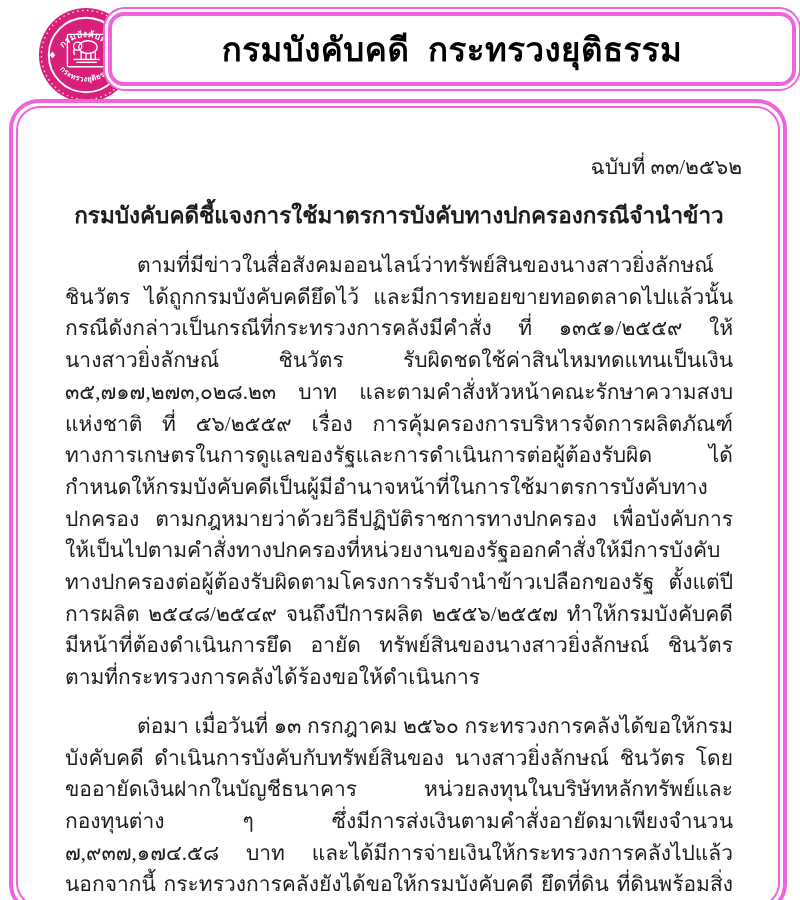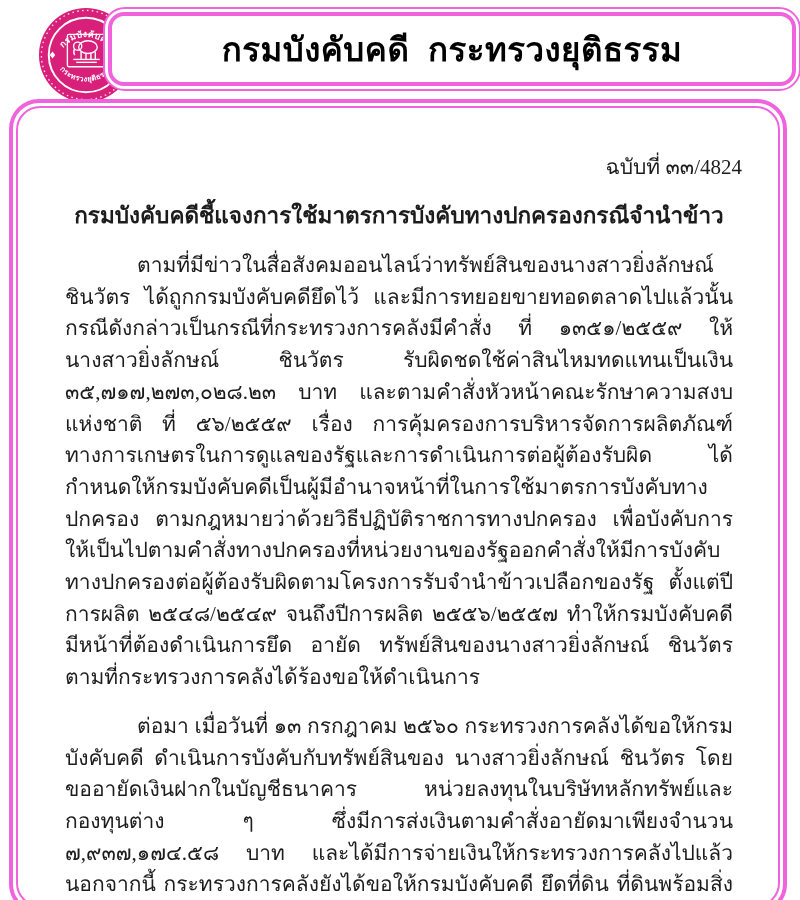--- a/index.html
+++ b/index.html
@@ -145,21 +145,21 @@
   <div class="title-box-outer">
     <div class="title-box-inner">
       <div class="title-text">กรมบังคับคดี กระทรวงยุติธรรม</div>
     </div>
   </div>
 </div>
 
 <div class="doc-box-outer">
   <div class="doc-box-inner">
 
-    <p class="issue-no">ฉบับที่ ๓๓/4824</p>
+    <p class="issue-no">ฉบับที่ ๓๓/๒๕๖๒</p>
 
     <p class="headline">กรมบังคับคดีชี้แจงการใช้มาตรการบังคับทางปกครองกรณีจำนำข้าว</p>
 
     <div class="body-text">
       <p>ตามที่มีข่าวในสื่อสังคมออนไลน์ว่าทรัพย์สินของนางสาวยิ่งลักษณ์ ชินวัตร ได้ถูกกรมบังคับคดียึดไว้ และมีการทยอยขายทอดตลาดไปแล้วนั้น กรณีดังกล่าวเป็นกรณีที่กระทรวงการคลังมีคำสั่ง ที่ ๑๓๕๑/๒๕๕๙ ให้นางสาวยิ่งลักษณ์ ชินวัตร รับผิดชดใช้ค่าสินไหมทดแทนเป็นเงิน ๓๕,๗๑๗,๒๗๓,๐๒๘.๒๓ บาท และตามคำสั่งหัวหน้าคณะรักษาความสงบแห่งชาติ ที่ ๕๖/๒๕๕๙ เรื่อง การคุ้มครองการบริหารจัดการผลิตภัณฑ์ทางการเกษตรในการดูแลของรัฐและการดำเนินการต่อผู้ต้องรับผิด ได้กำหนดให้กรมบังคับคดีเป็นผู้มีอำนาจหน้าที่ในการใช้มาตรการบังคับทางปกครอง ตามกฎหมายว่าด้วยวิธีปฏิบัติราชการทางปกครอง เพื่อบังคับการให้เป็นไปตามคำสั่งทางปกครองที่หน่วยงานของรัฐออกคำสั่งให้มีการบังคับทางปกครองต่อผู้ต้องรับผิดตามโครงการรับจำนำข้าวเปลือกของรัฐ ตั้งแต่ปีการผลิต ๒๕๔๘/๒๕๔๙ จนถึงปีการผลิต ๒๕๕๖/๒๕๕๗ ทำให้กรมบังคับคดีมีหน้าที่ต้องดำเนินการยึด อายัด ทรัพย์สินของนางสาวยิ่งลักษณ์ ชินวัตร ตามที่กระทรวงการคลังได้ร้องขอให้ดำเนินการ</p>
       <p>ต่อมา เมื่อวันที่ ๑๓ กรกฎาคม ๒๕๖๐ กระทรวงการคลังได้ขอให้กรมบังคับคดี ดำเนินการบังคับกับทรัพย์สินของ นางสาวยิ่งลักษณ์ ชินวัตร โดยขออายัดเงินฝากในบัญชีธนาคาร หน่วยลงทุนในบริษัทหลักทรัพย์และกองทุนต่าง ๆ ซึ่งมีการส่งเงินตามคำสั่งอายัดมาเพียงจำนวน ๗,๙๓๗,๑๗๔.๕๘ บาท และได้มีการจ่ายเงินให้กระทรวงการคลังไปแล้ว นอกจากนี้ กระทรวงการคลังยังได้ขอให้กรมบังคับคดี ยึดที่ดิน ที่ดินพร้อมสิ่งปลูกสร้างและห้องชุด อีกหลายรายการ รวมราคาประเมินทรัพย์สินเป็นเงิน ๑๙๙,๒๓๐,๗๗๙.๕๐ บาท ซึ่งปัจจุบันมีทรัพย์สินที่ขายทอดตลาดได้แล้ว ๓ รายการ รวมเป็นเงินทั้งสิ้น ๔๙,๕๑๐,๐๐๐ บาท และทรัพย์รายการที่เหลืออยู่ในขั้นตอนของการประกาศขายทอดตลาด</p>
 
     </div>
 
   </div>

